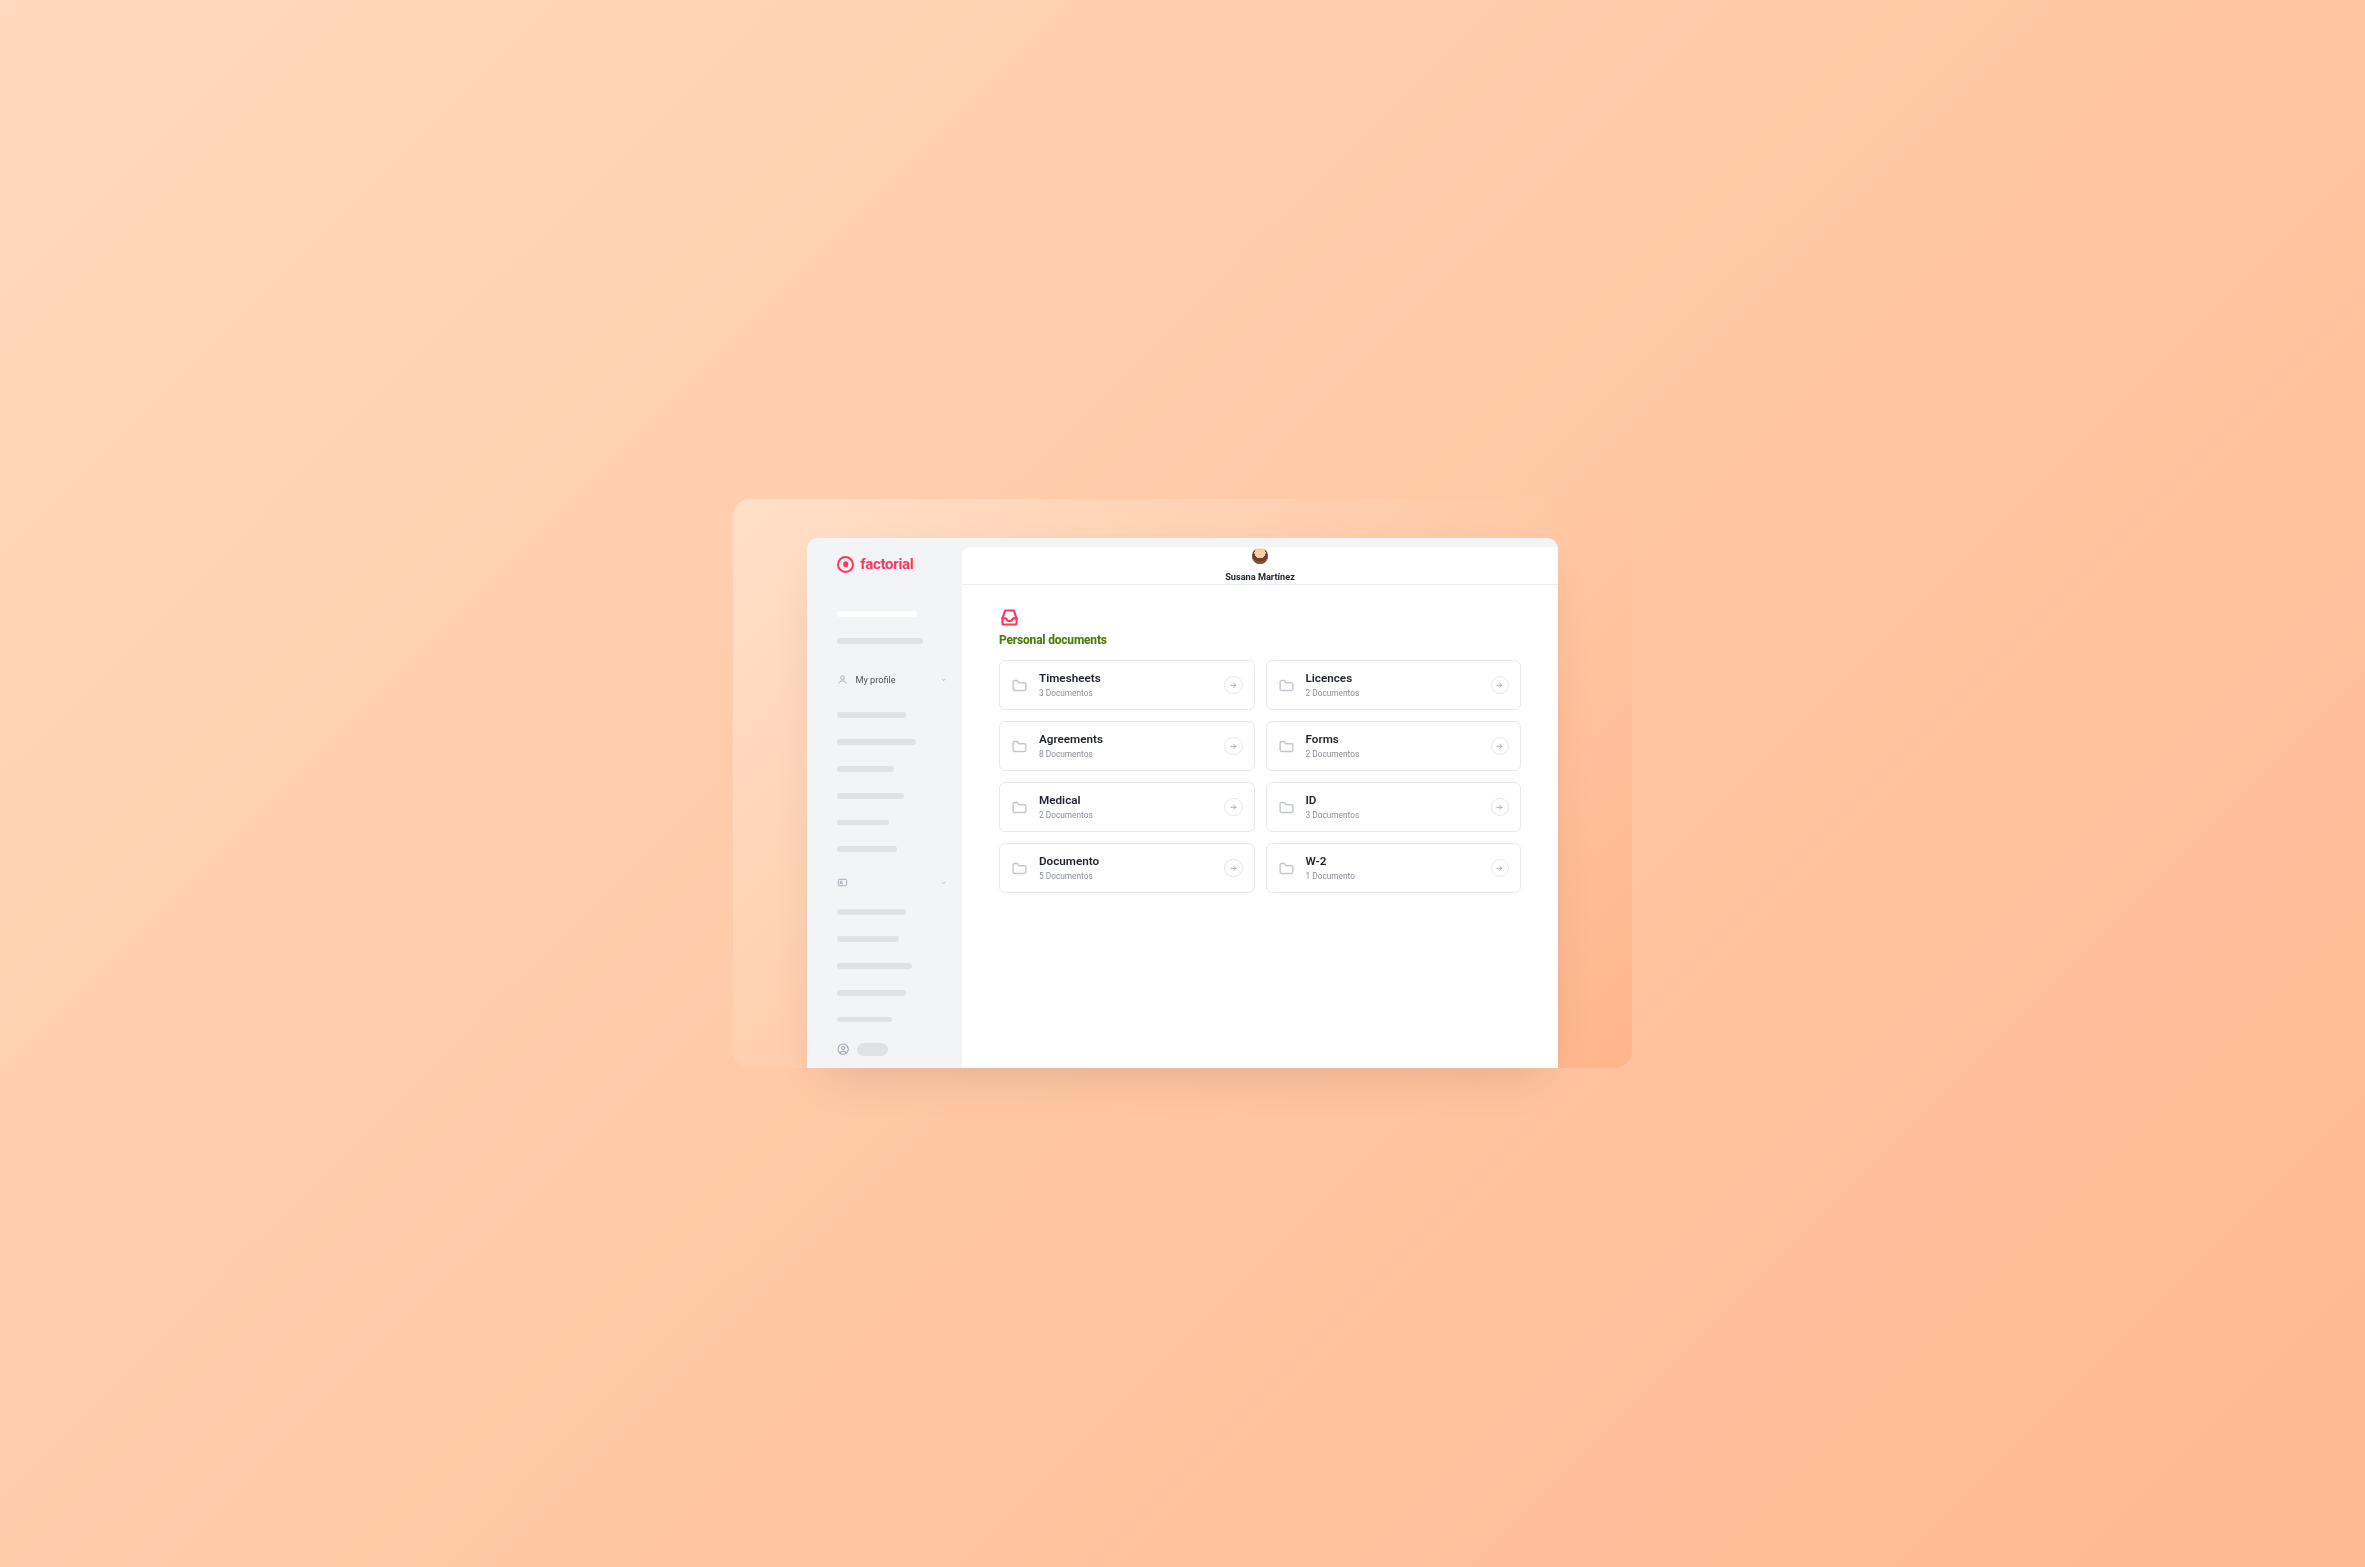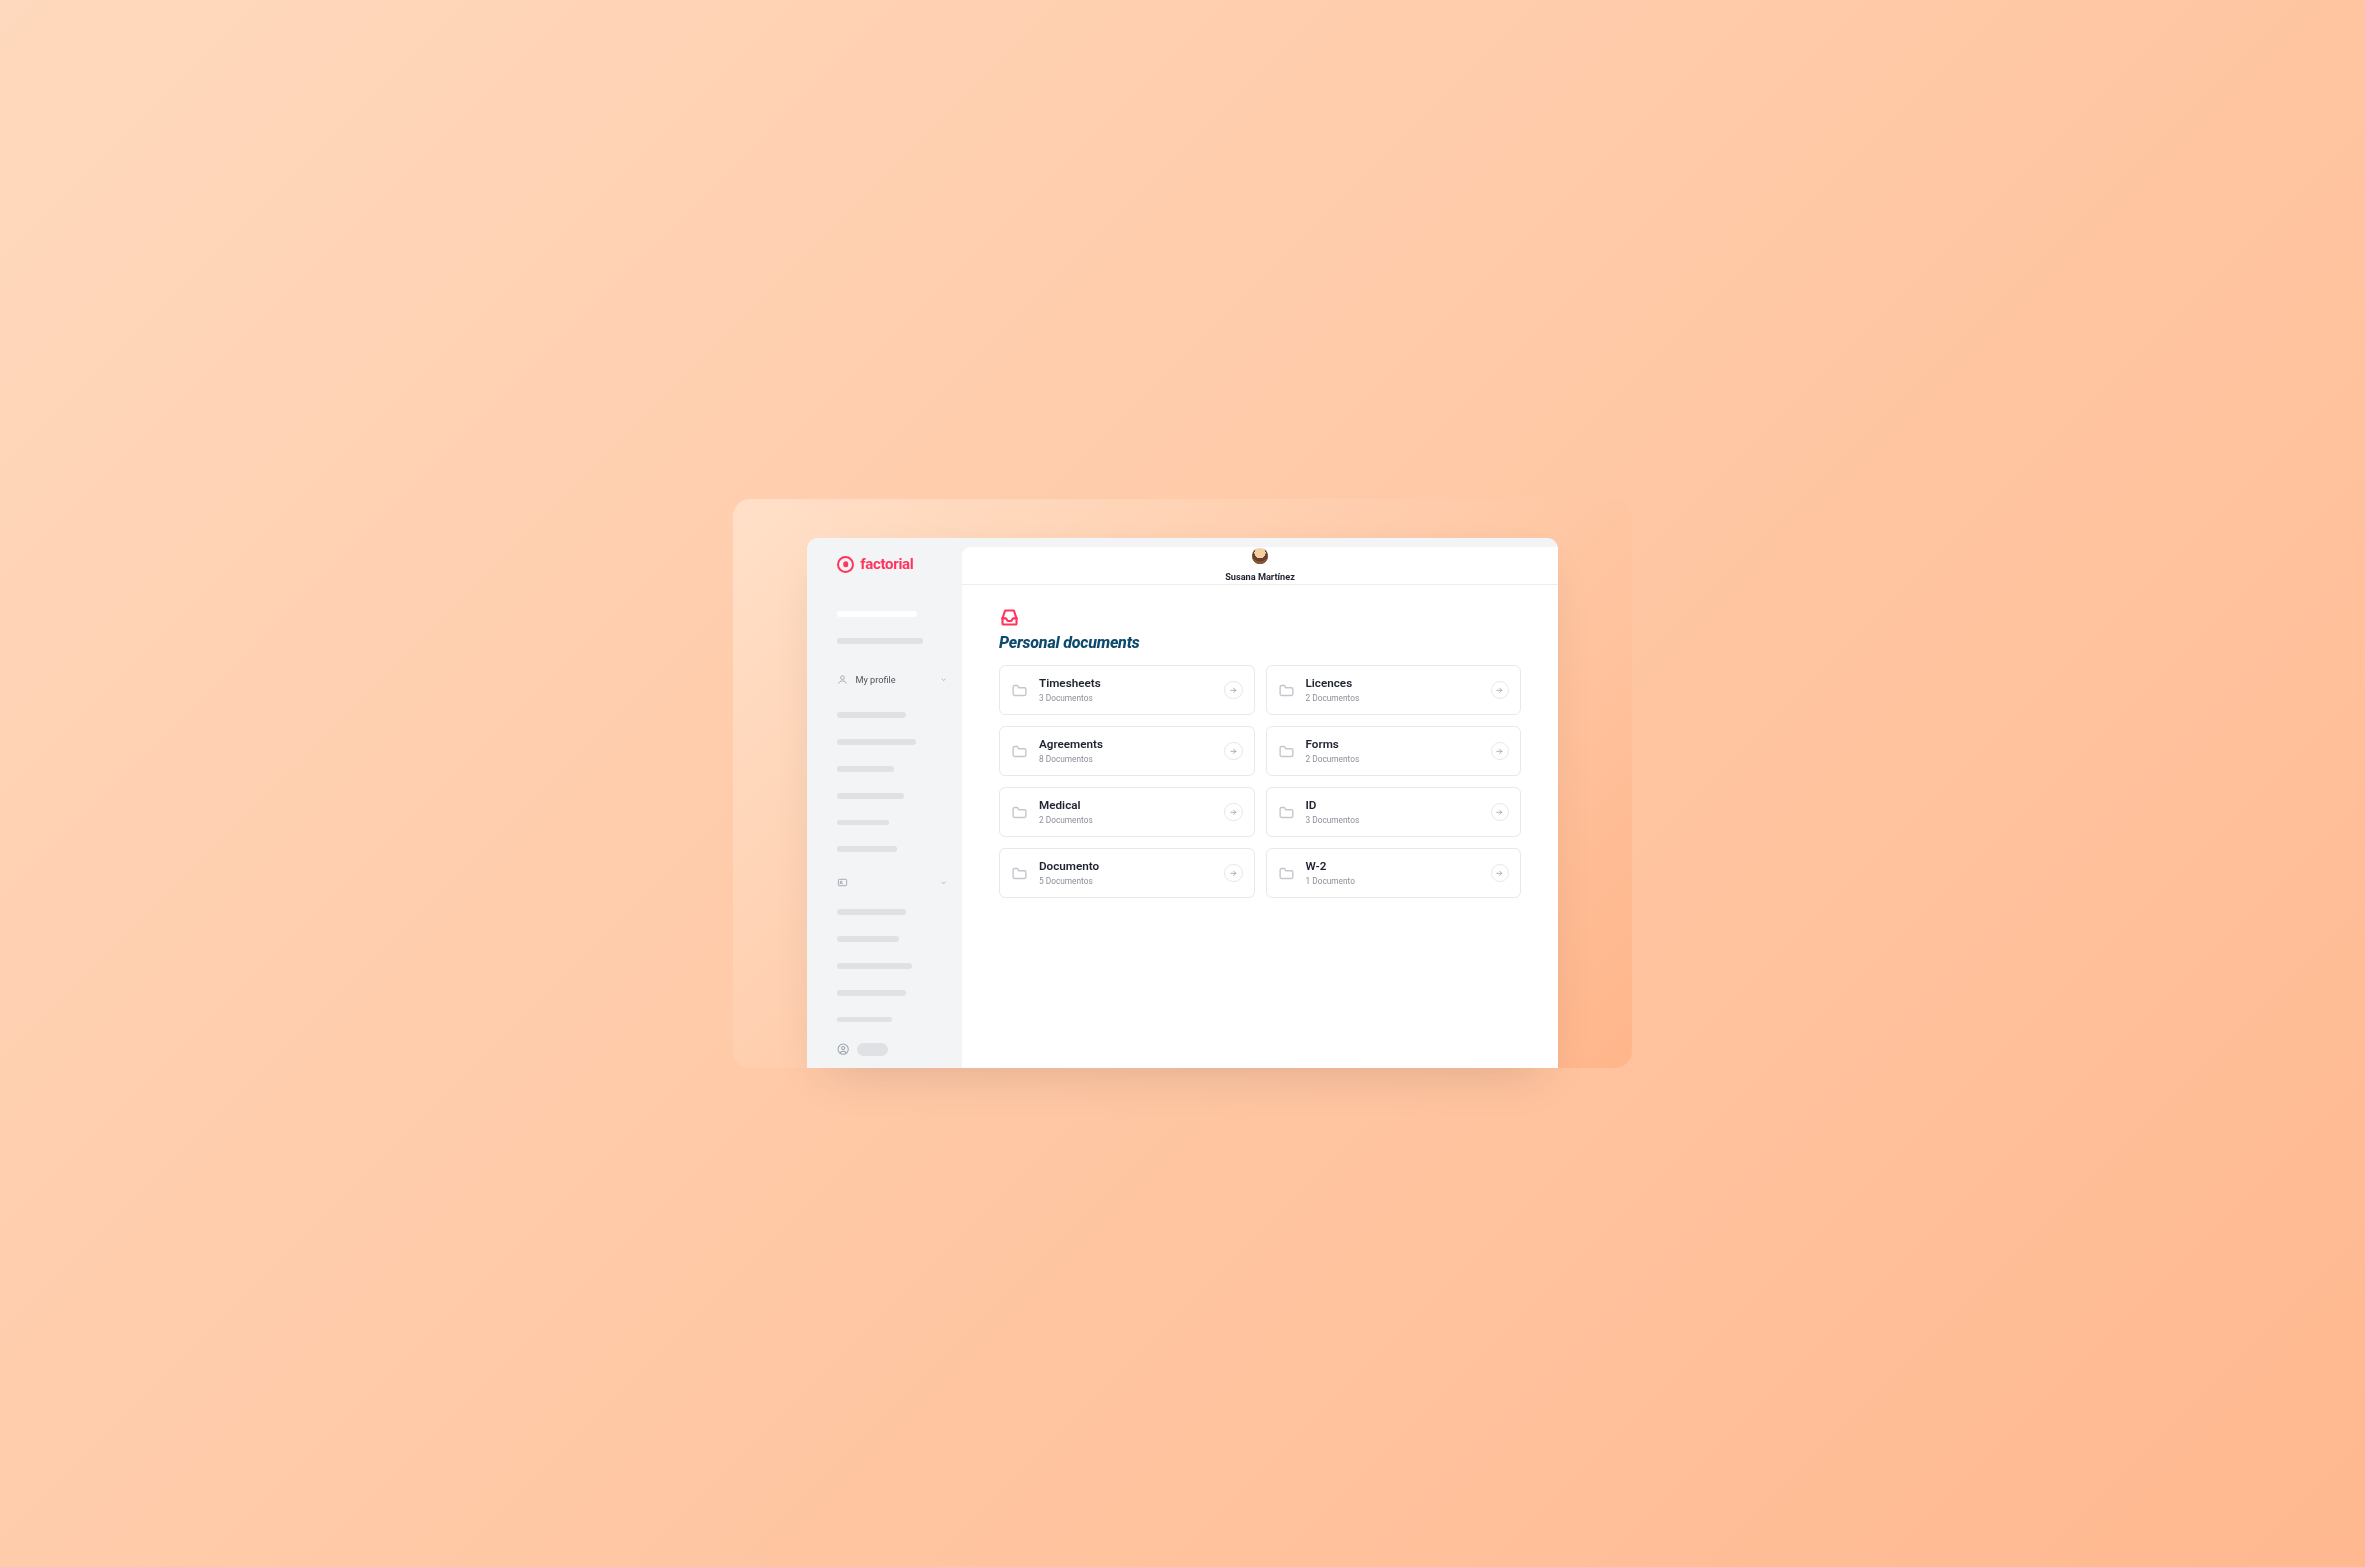--- a/index.html
+++ b/index.html
@@ -111,21 +111,21 @@
     background: radial-gradient(circle at 50% 30%, #f4cfa2 0 40%, #6b3f2f 41% 70%, #3b2a22 71% 100%);
     flex: 0 0 auto;
     box-shadow: inset 0 -3.7px 0 -1.2px #8a5a34;
   }
   .username { font-weight: 700; font-size: 9.2px; color: #1f2330; }
 
   .content {
     padding: 22px 37px 12.3px 37px;
   }
   .section-icon { width: 21px; height: 21px; color: #ff355e; margin-bottom: 5px; display:block; }
-  .section-title { font-size: 16px; font-weight: 800; color: #0c4a6e; letter-spacing: -0.2px; margin-bottom: 13.6px; font-style: italic; }
+  .section-title { font-size: 12px; font-weight: 800; color: #4d7c0f; letter-spacing: -0.2px; margin-bottom: 13.6px; }
 
   .grid {
     display: grid;
     grid-template-columns: 1fr 1fr;
     gap: 11px;
   }
   .card {
     border: 0.6px solid #e7e8eb;
     border-radius: 6.2px;
     background: #fff;

